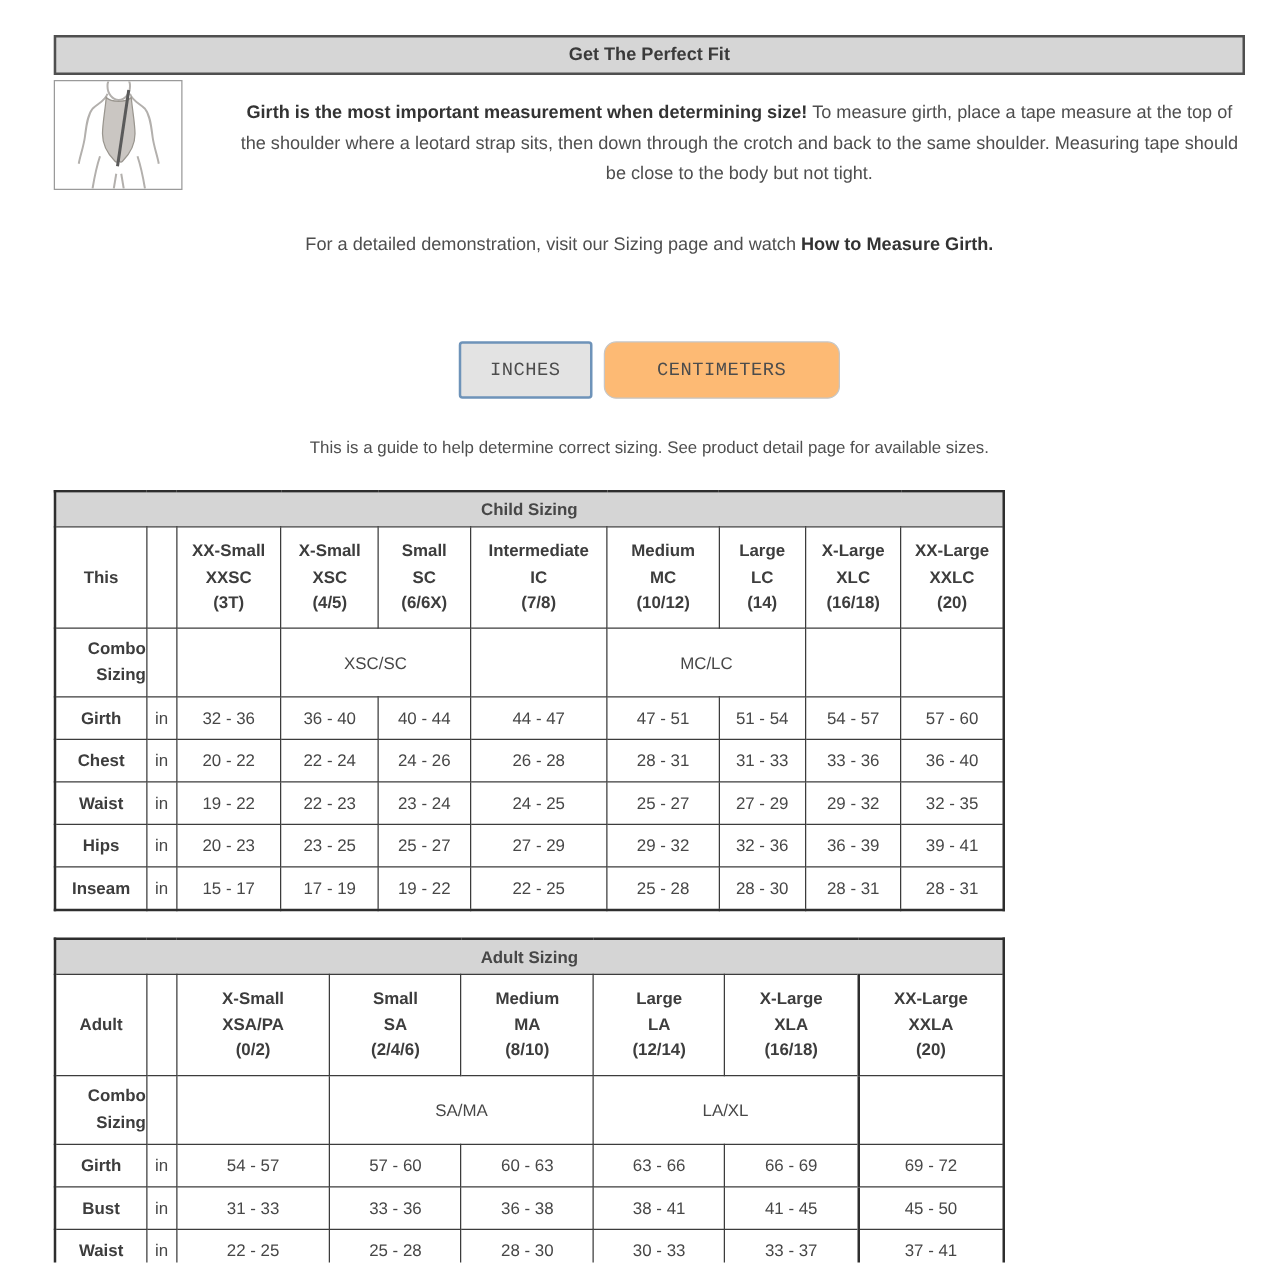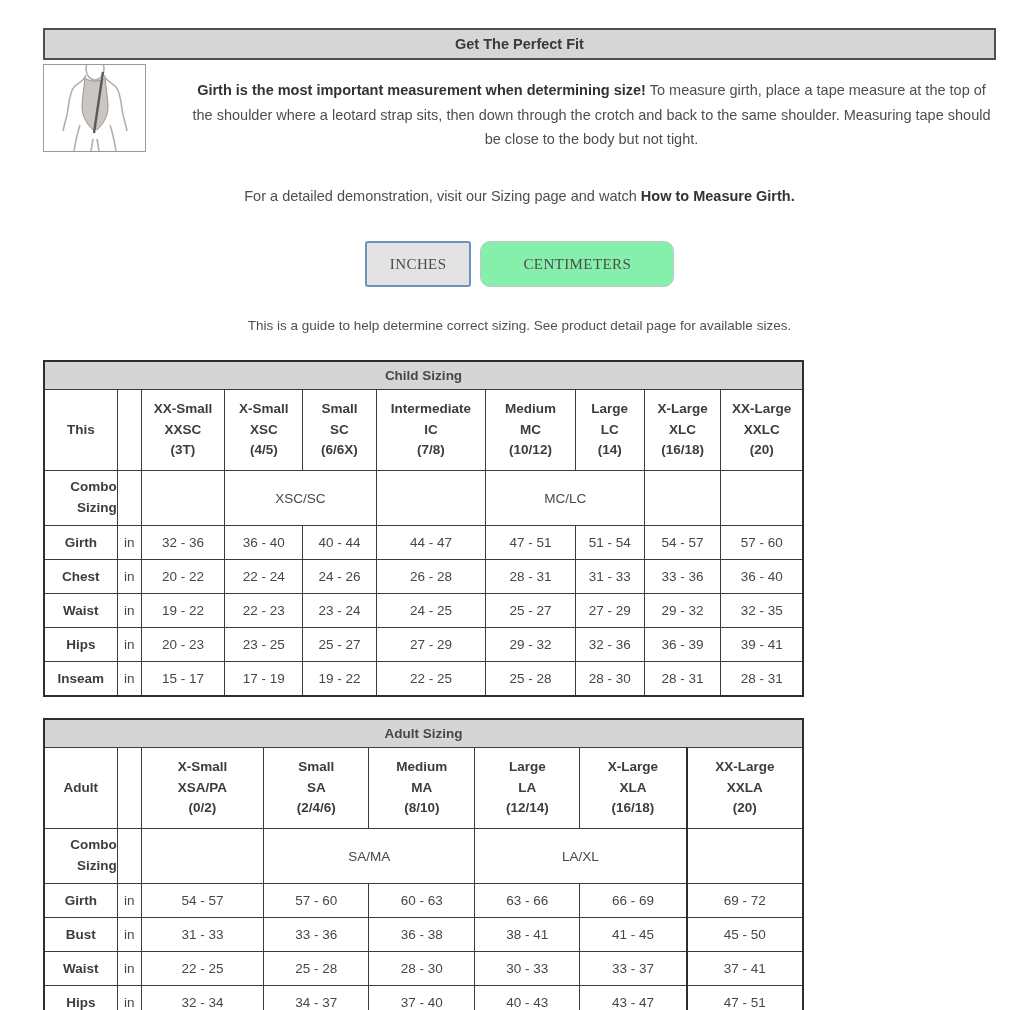--- a/index.html
+++ b/index.html
@@ -16,24 +16,24 @@
     background:#fff;overflow:hidden;}
   .intro-text{flex:1;text-align:center;font-size:14.5px;color:#4e4e4e;line-height:1.7;
     padding:2px 0 0 10px;}
   .intro-text b{color:#333;}
 
   .demo-line{text-align:center;font-size:14.5px;color:#4e4e4e;margin-top:36px;}
   .demo-line b{color:#333;}
 
   
   .btn-row{display:flex;justify-content:center;gap:9px;margin-top:37px;}
-  .btn{font-family:Liberation Serif, serif;font-size:15px;color:#4c4c4c;letter-spacing:.4px;height:46px;
-    cursor:pointer;}
+  .btn{font-family:Liberation Mono, monospace;font-size:15px;color:#4c4c4c;letter-spacing:.4px;height:46px;
+    cursor:pointer;margin-top:32px;}
   .btn-inches{background:#e3e3e3;border:2px solid #6e93b9;border-radius:3px;padding:0 23px;}
-  .btn-cm{background:#86efac;border:1px solid #c6c6c6;border-radius:10px;padding:0 42px;}
+  .btn-cm{background:#fdba74;border:1px solid #c6c6c6;border-radius:10px;padding:0 42px;}
 
   .guide-note{text-align:center;font-size:13.5px;color:#4f4f4f;margin-top:31px;}
 
   
   table.size-table{border-collapse:collapse;table-layout:fixed;width:761px;
     border:2px solid #2e2e2e;margin-top:27px;}
   table.size-table + table.size-table{margin-top:21px;}
   table.size-table td{border:1px solid #3c3c3c;text-align:center;vertical-align:middle;
     padding:0;font-size:13.5px;color:#474747;overflow:hidden;}
   td.tbl-title{background:#d5d5d5;font-weight:bold;font-size:14px;color:#383838;

